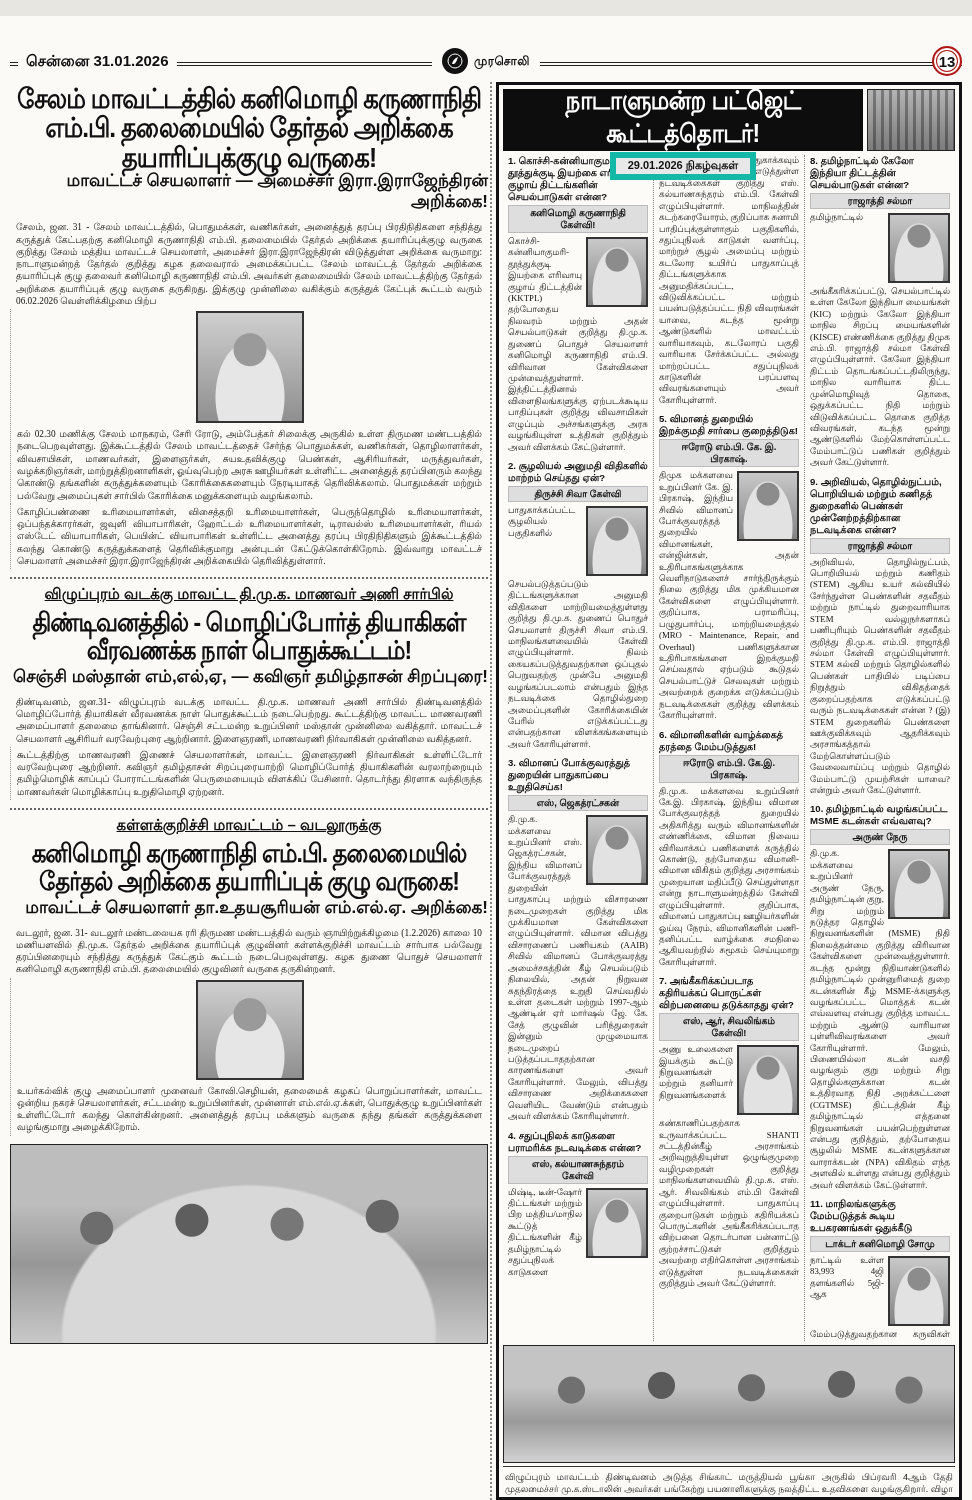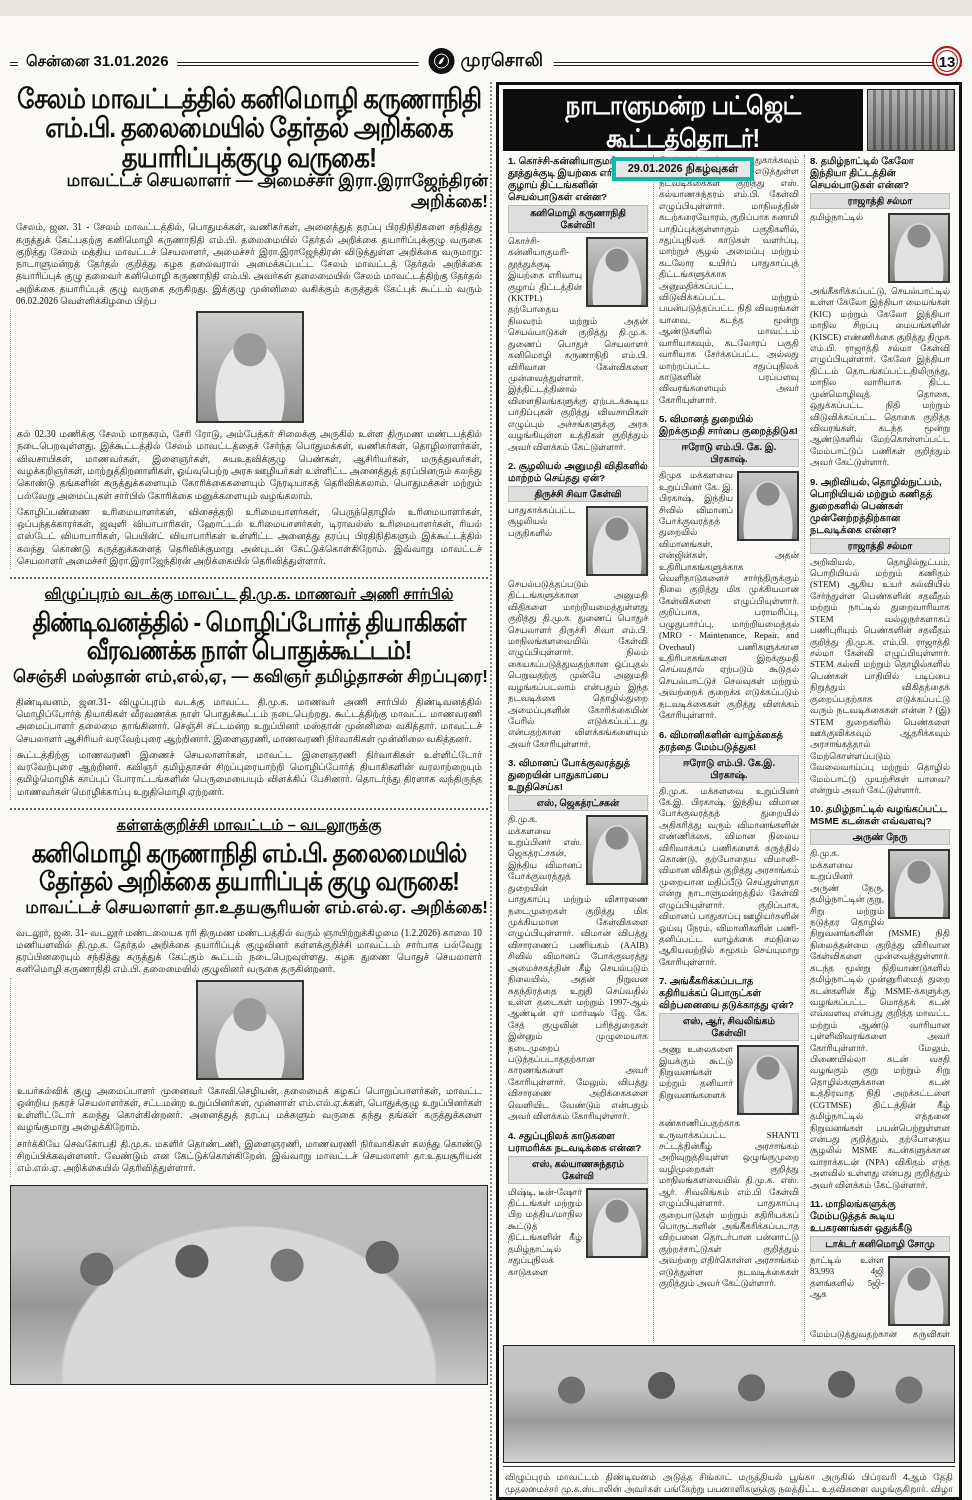--- a/index.html
+++ b/index.html
@@ -8,21 +8,21 @@
     position:relative; width:972px; height:1500px; margin:16px auto;
     background:#fbfaf6; color:#111;
     font-family:"Liberation Sans", sans-serif; overflow:hidden;
   }
   
   .hdr { position:absolute; top:30px; left:10px; right:10px; height:34px; }
   .hdr-rule { position:absolute; top:16px; left:0; right:0; border-top:1px solid #222; border-bottom:1px solid #222; height:4px; }
   .hdr-date { position:absolute; top:6px; left:8px; background:#fbfaf6; padding:0 8px; font-weight:bold; font-size:15px; }
   .hdr-mast { position:absolute; top:2px; left:50%; transform:translateX(-50%); background:#fbfaf6; padding:0 10px; display:flex; align-items:center; gap:6px; }
   .hdr-mast .emblem { width:26px; height:26px; border-radius:50%; background:#111; display:flex; align-items:center; justify-content:center; }
-  .hdr-mast .name { font-size:18px; font-weight:bold; letter-spacing:.5px; }
+  .hdr-mast .name { font-size:12px; font-weight:bold; letter-spacing:.5px; }
   .hdr-page { position:absolute; top:0; right:0; width:30px; height:30px; border:2px solid #b01818; border-radius:50%; background:#fff;
               box-shadow:inset 0 0 0 2px #fff, inset 0 0 0 3px #b01818; display:flex; align-items:center; justify-content:center;
               font-weight:bold; font-size:15px; }
   
   .leftcol { position:absolute; top:66px; left:10px; width:478px; }
   .vsep { position:absolute; top:66px; left:490px; bottom:16px; border-left:2px dotted #888; }
   .kicker { text-align:center; font-weight:bold; font-size:15px; text-decoration:underline; margin:2px 0 4px; }
   .headline { text-align:center; font-weight:900; font-size:24.5px; line-height:1.08; letter-spacing:-1px; transform:scaleY(1.12); transform-origin:top; margin:2px 0 8px; }
   .subhead { text-align:right; font-weight:bold; font-size:17px; margin:2px 0 6px; }
   .bodycols { display:flex;flex-direction:column; }
@@ -39,23 +39,23 @@
      background:
        radial-gradient(circle at 18% 42%, #6d6d6d 0 16px, transparent 17px),
        radial-gradient(circle at 38% 38%, #5e5e5e 0 16px, transparent 17px),
        radial-gradient(circle at 58% 40%, #777 0 16px, transparent 17px),
        radial-gradient(circle at 78% 36%, #666 0 16px, transparent 17px),
        radial-gradient(ellipse at 50% 95%, #d8d8d8 0 55%, transparent 56%),
        linear-gradient(#bdbdbd 0 30%, #979797 60%, #c9c9c9); }
   
   .panel { position:absolute; top:66px; left:496px; width:466px; height:1418px; border:3px solid #111; background:#fcfbf8; padding:4px; }
   .panel-head { display:flex; gap:4px; height:62px; }
-  .panel-title-box { flex:1; background:#0d0d0d; color:#fff; text-align:center; padding-top:5px; position:relative; }
+  .panel-title-box { flex:1; background:#0d0d0d; color:#fff; text-align:center; position:relative; }
   .panel-title { font-weight:900; font-size:23px; letter-spacing:-.5px; transform:scaleY(1.1); }
-  .panel-date { display:inline-block; margin-top:3px; background:#e8e8e8; color:#111; font-weight:bold; font-size:11px; padding:1px 12px; border:4px solid #14b8a6; }
+  .panel-date { display:inline-block; margin-top:3px; background:#e8e8e8; color:#111; font-weight:bold; font-size:11px; padding:1px 12px; border:6px solid #14b8a6; }
   .parl-photo { width:88px; height:62px; border:1px solid #222;
      background:
        repeating-linear-gradient(90deg, #cfcfcf 0 5px, #8e8e8e 5px 8px),
        linear-gradient(#ddd,#999); background-blend-mode:multiply; }
   .panel-cols { display:flex; margin-top:4px; height:1186px; overflow:hidden; }
   .panel-col { flex:1; padding:0 5px; overflow:hidden; }
   .panel-col + .panel-col { border-left:1px dotted #888; }
   .qa { margin-bottom:7px; }
   .qa-q { font-weight:bold; font-size:9.6px; line-height:1.25; margin-bottom:2px; }
   .qa-asker { background:#dedede; border:1px solid #bbb; font-weight:bold; font-size:9.4px; text-align:center; padding:1px 8px; margin-bottom:3px; }
@@ -130,21 +130,20 @@
     <div>
       <div class="kicker">கள்ளக்குறிச்சி மாவட்டம் – வடலூருக்கு</div>
       <div class="headline" style="font-size:23px">கனிமொழி கருணாநிதி எம்.பி. தலைமையில் தேர்தல் அறிக்கை தயாரிப்புக் குழு வருகை!</div>
       <div class="subhead">மாவட்டச் செயலாளர் தா.உதயசூரியன் எம்.எல்.ஏ. அறிக்கை!</div>
       <div class="bodycols">
         <div class="col">வடலூர், ஜன. 31- வடலூர் மண்டலையக ரரி திருமண மண்டபத்தில் வரும் ஞாயிற்றுக்கிழமை (1.2.2026) காலை 10 மணியளவில் தி.மு.க. தேர்தல் அறிக்கை தயாரிப்புக் குழுவினர் கள்ளக்குறிச்சி மாவட்டம் சார்பாக பல்வேறு தரப்பினரையும் சந்தித்து கருத்துக் கேட்கும் கூட்டம் நடைபெறவுள்ளது. கழக துணை பொதுச் செயலாளர் கனிமொழி கருணாநிதி எம்.பி. தலைமையில் குழுவினர் வருகை தருகின்றனர்.</div>
         <div class="col">
           <div class="mugshot-lg" style="height:100px"></div>
           <span>உயர்கல்விக் குழு அமைப்பாளர் முனைவர் கோவி.செழியன், தலைமைக் கழகப் பொறுப்பாளர்கள், மாவட்ட ஒன்றிய நகரச் செயலாளர்கள், சட்டமன்ற உறுப்பினர்கள், முன்னாள் எம்.எல்.ஏ.க்கள், பொதுக்குழு உறுப்பினர்கள் உள்ளிட்டோர் கலந்து கொள்கின்றனர். அனைத்துத் தரப்பு மக்களும் வருகை தந்து தங்கள் கருத்துக்களை வழங்குமாறு அழைக்கிறோம்.</span>
         </div>
-        <div class="col">சார்க்கியே செவகோபதி தி.மு.க. மகளிர் தொண்டணி, இளைஞரணி, மாணவரணி நிர்வாகிகள் கலந்து கொண்டு சிறப்பிக்கவுள்ளனர். வேண்டும் என கேட்டுக்கொள்கிறேன். இவ்வாறு மாவட்டச் செயலாளர் தா.உதயசூரியன் எம்.எல்.ஏ. அறிக்கையில் தெரிவித்துள்ளார்.</div>
       </div>
     </div>
 
     <div class="photo-lg" style="margin-top:8px"></div>
 
   </div>
 
   <div class="panel">
     <div class="panel-head">
       <div class="panel-title-box">

